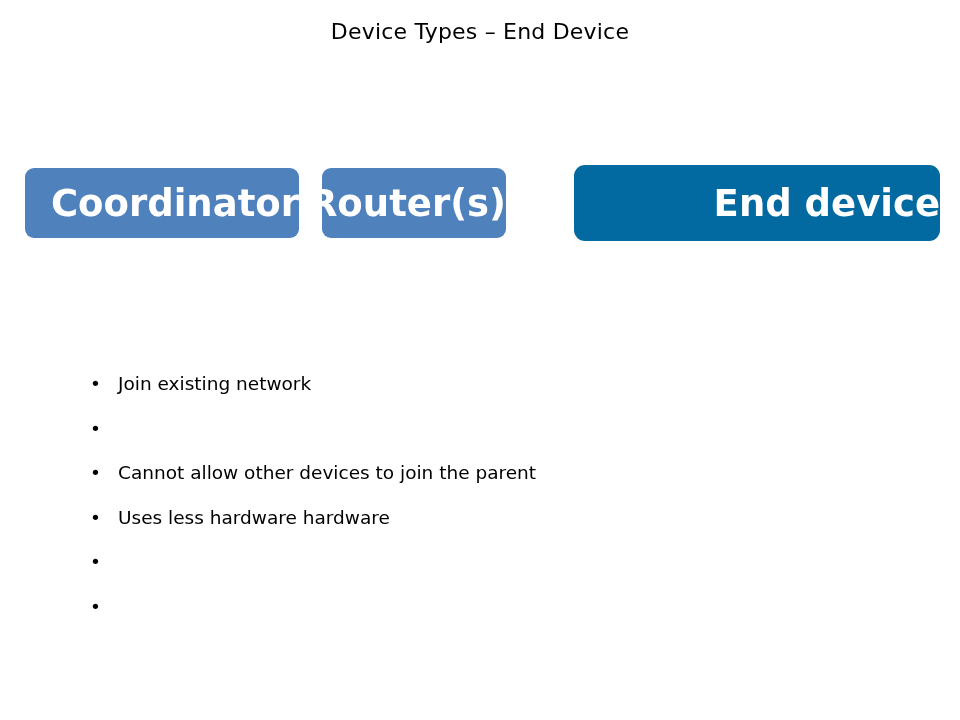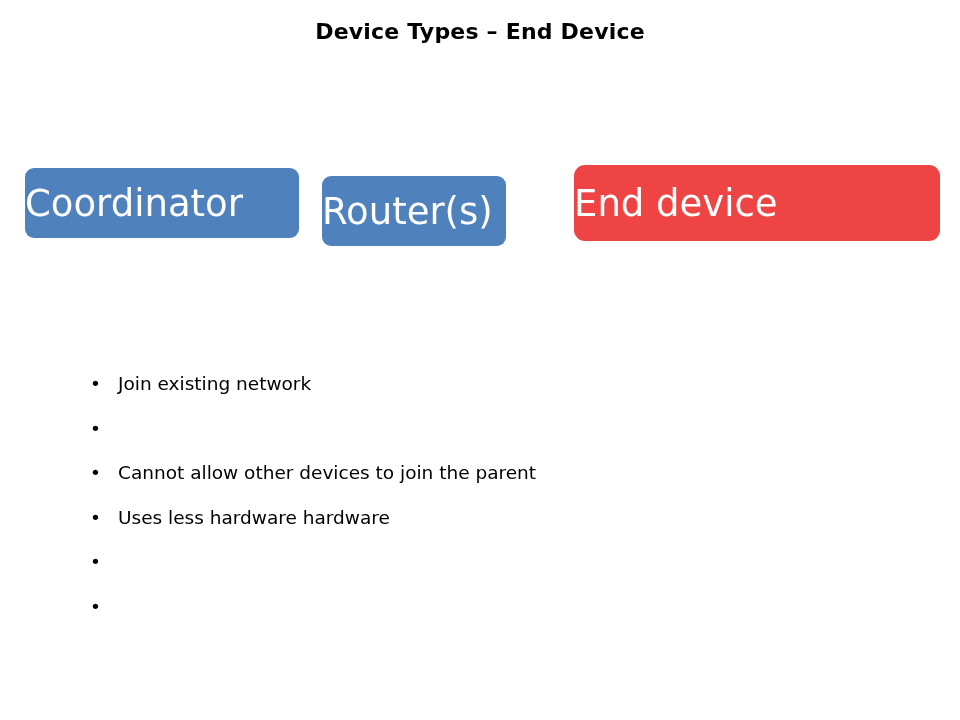--- a/index.html
+++ b/index.html
@@ -22,66 +22,66 @@
     background: #ffffff;
   }
 
   .slide-title {
     position: absolute;
     top: 18px;
     left: 0;
     width: 960px;
     text-align: center;
     font-size: 22px;
-    font-weight: bold;
+    font-weight: normal;
     color: #000000;
     letter-spacing: 0.2px;
     line-height: 28px;
   }
 
   .device-row {
     position: absolute;
     top: 160px;
     left: 0;
     width: 960px;
     height: 90px;
   }
 
   .device-box {
     position: absolute;
     box-sizing: border-box;
     display: flex;
     align-items: center;
-    justify-content: flex-start;
+    justify-content: flex-end;
     color: #ffffff;
-    font-weight: normal;
+    font-weight: bold;
     border-radius: 9px;
     white-space: nowrap;
   }
 
   .device-box.blue {
     background: #4f81bd;
   }
 
   .device-box.red {
-    background: #ef4444;
+    background: #0369a1;
     border-radius: 11px;
   }
 
   .box-coordinator {
     left: 25px;
     top: 8px;
     width: 274px;
     height: 70px;
     font-size: 37px;
   }
 
   .box-router {
     left: 322px;
-    top: 16px;
+    top: 8px;
     width: 184px;
     height: 70px;
     font-size: 37px;
   }
 
   .box-enddevice {
     left: 574px;
     top: 5px;
     width: 366px;
     height: 76px;

